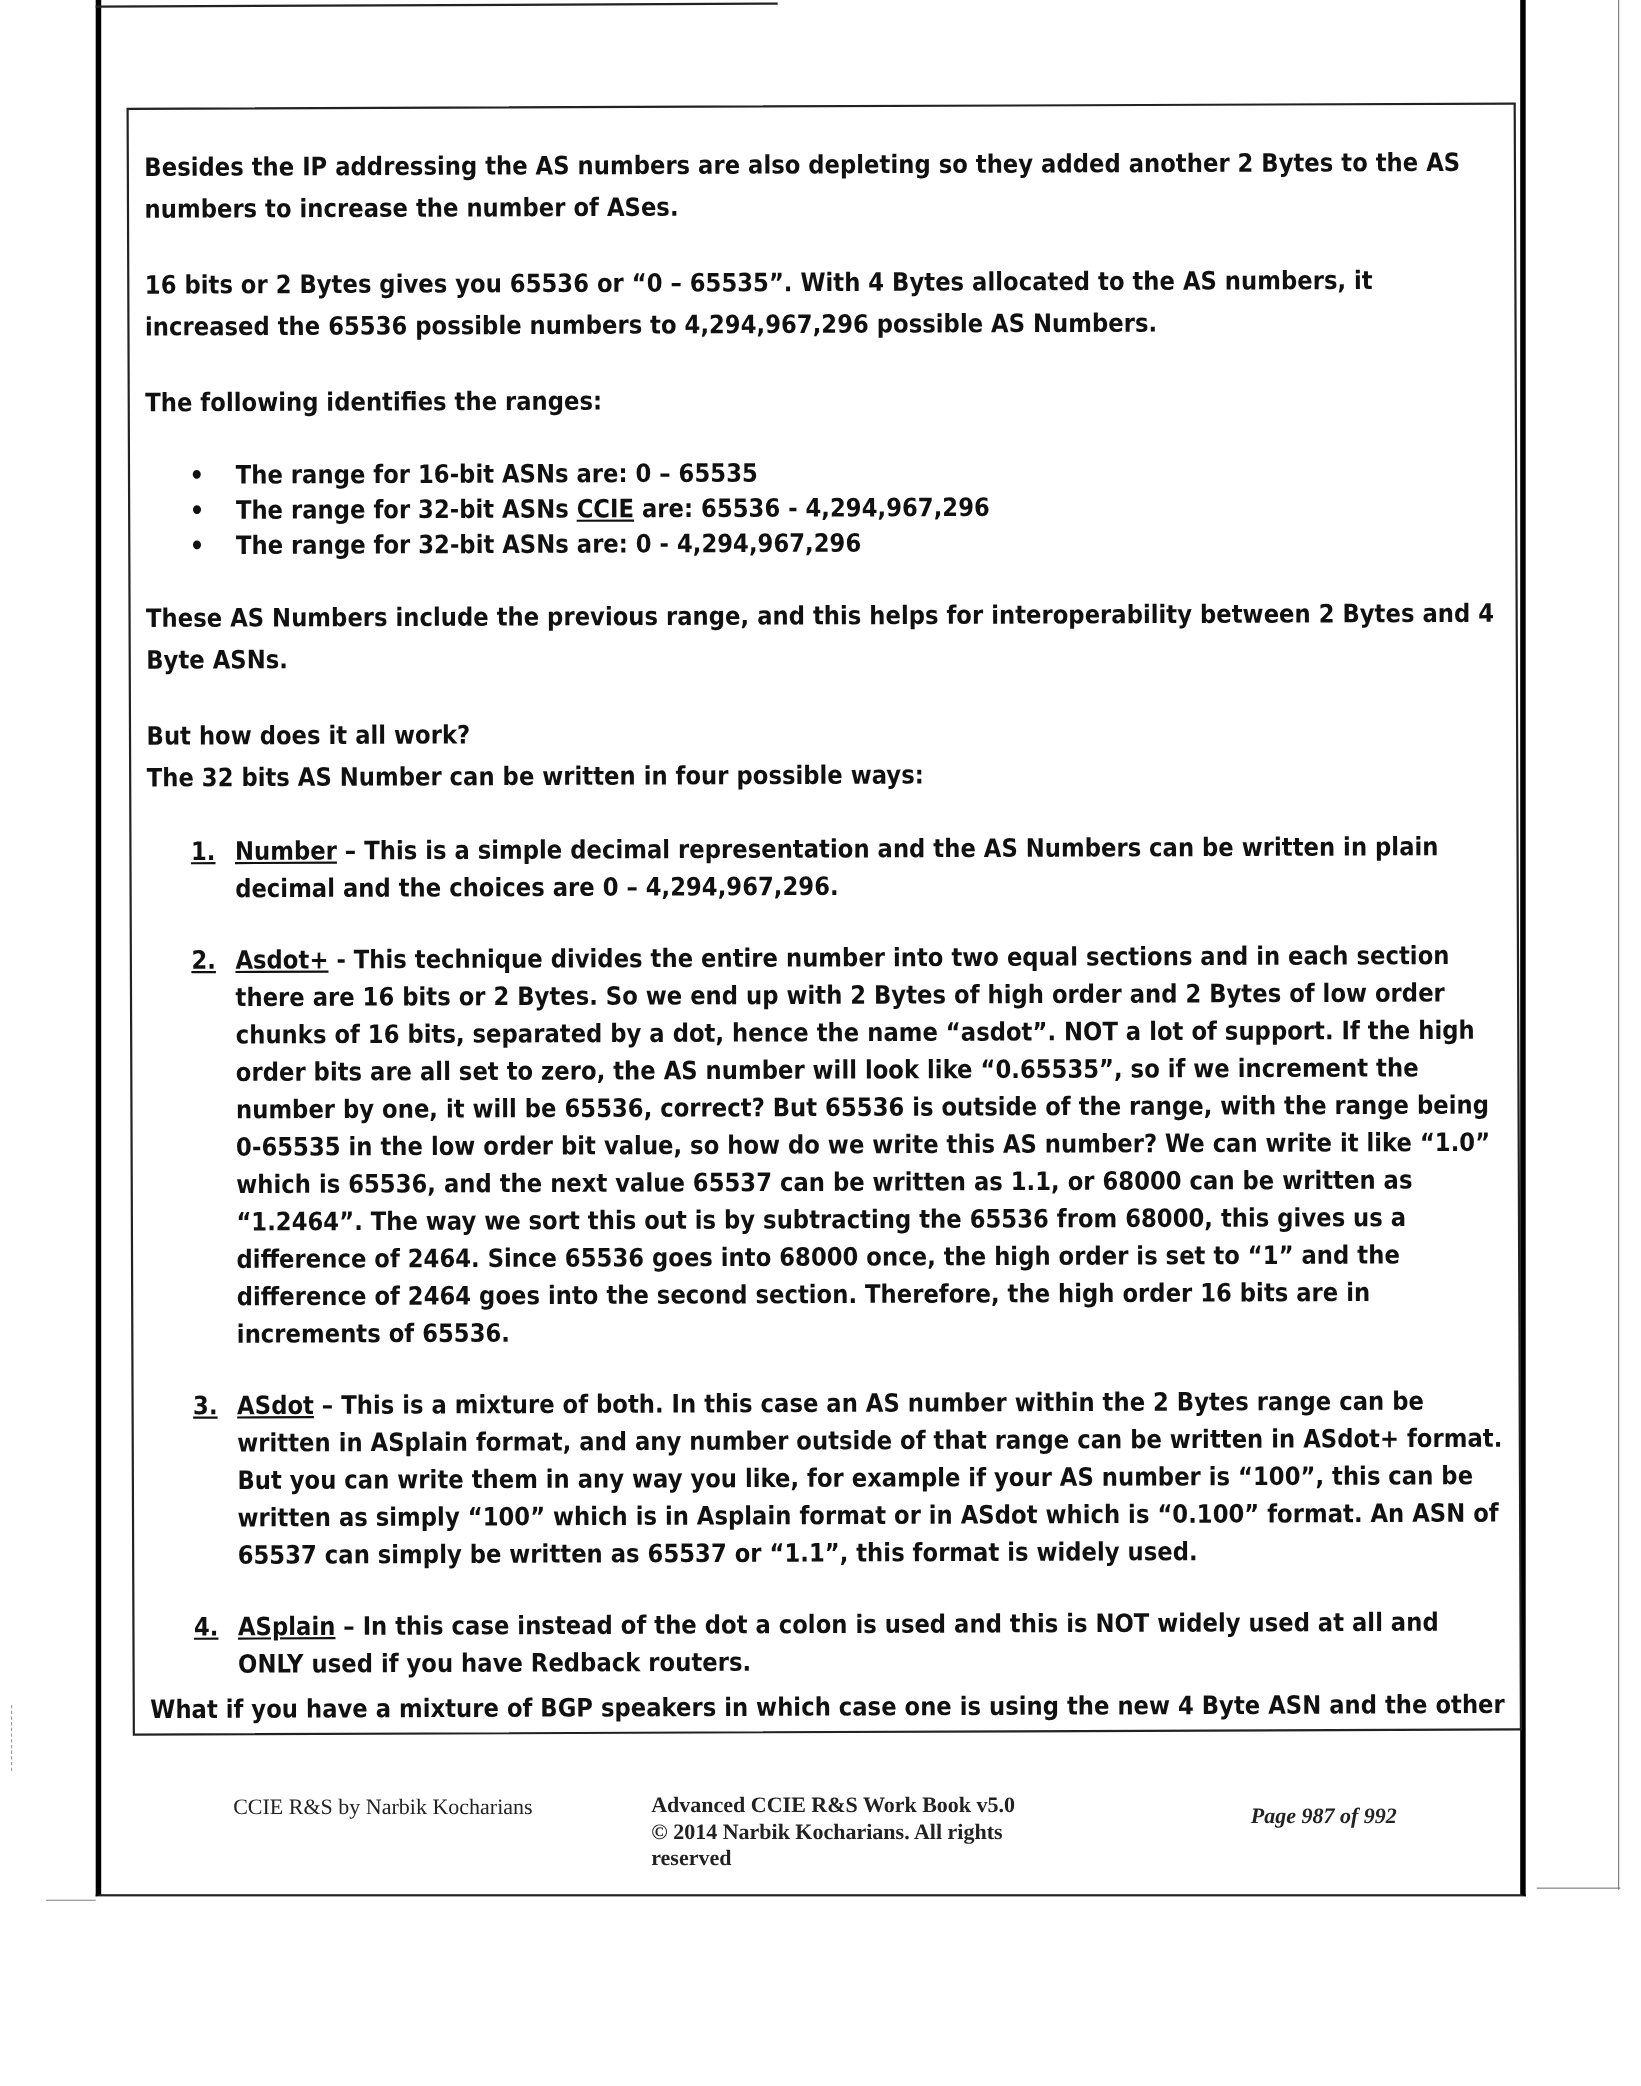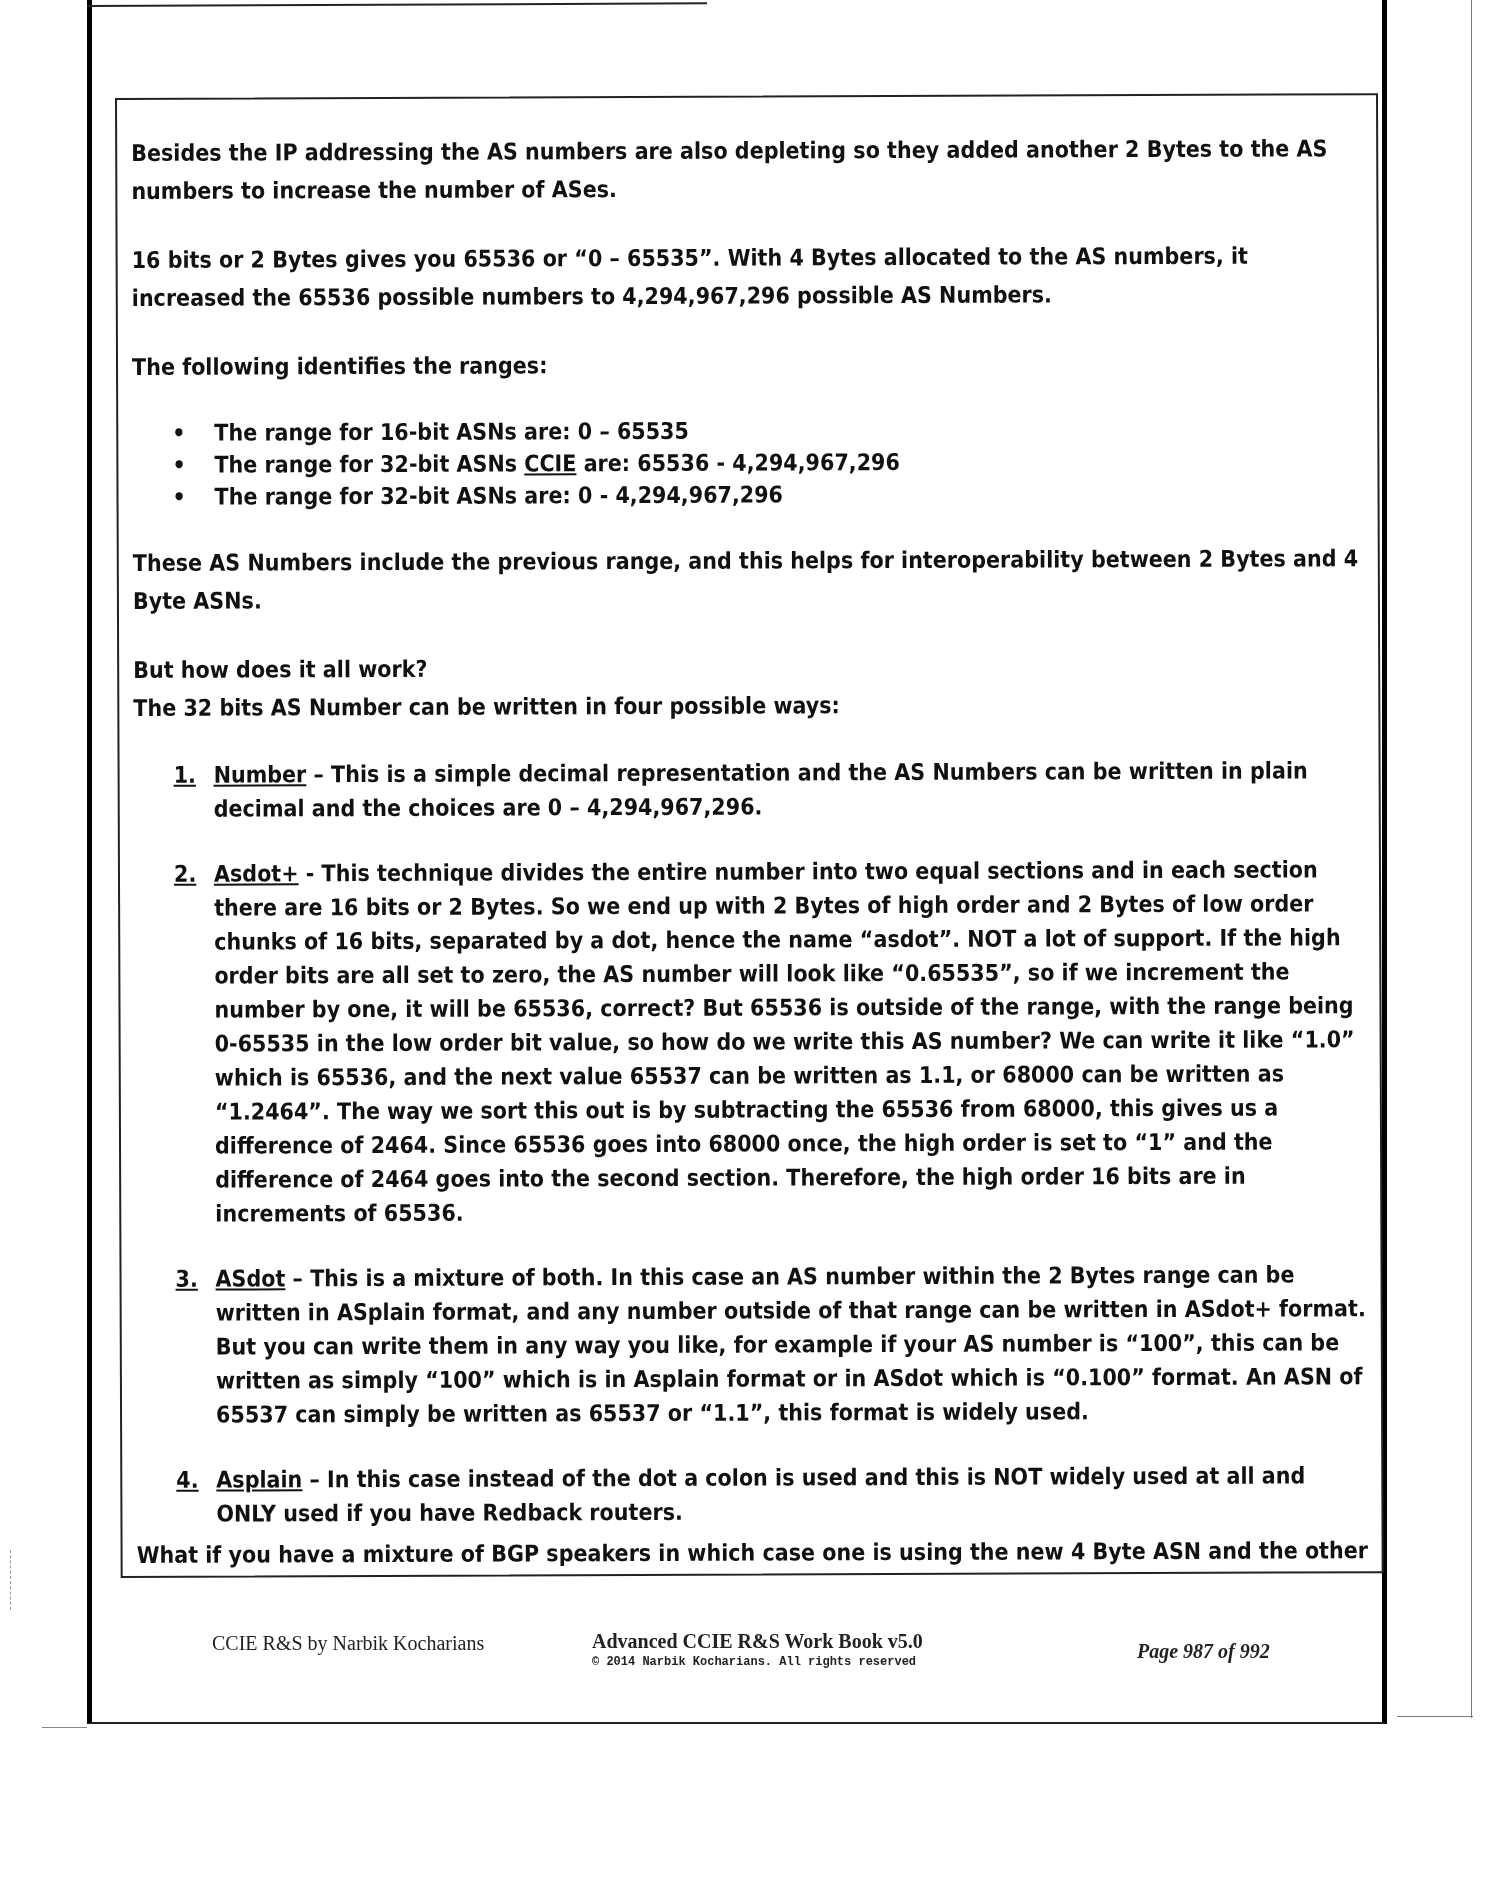--- a/index.html
+++ b/index.html
@@ -39,21 +39,21 @@
     ol.ways li .num { position: absolute; left: 0; top: 0; text-decoration: underline; }
     .u { text-decoration: underline; }
 
     .last-line { position: absolute; bottom: 2px; left: 14px; }
 
     
     .footer { position: absolute; top: 1620px; left: 0; width: 1492px; font-family: "Liberation Serif", "DejaVu Serif", serif; color: #222; }
     .footer .left { position: absolute; left: 212px; top: 12px; font-size: 20px; font-weight: normal; }
     .footer .center { position: absolute; left: 592px; top: 10px; text-align: left; width: 390px; }
     .footer .center .title { font-size: 20px; font-weight: bold; }
-    .footer .center .copy { font-size: 12px; font-weight: bold; margin-top: 2px; font-family: Liberation Mono, monospace; }
+    .footer .center .copy { font-size: 20px; font-weight: bold; margin-top: 2px; }
     .footer .right { position: absolute; left: 1137px; top: 20px; font-size: 20px; font-weight: bold; font-style: italic; }
   </style>
 </head>
 <body>
 
 <div class="outer-frame"></div>
 <div class="outer-top"></div>
 <div class="far-right-line"></div>
 <div class="far-right-bottom"></div>
 <div class="bottom-left-dash"></div>
@@ -91,21 +91,21 @@
     <li>
       <span class="num">2.</span>
       <span class="u">Asdot+</span><span> - This technique divides the entire number into two equal sections and in each section there are 16 bits or 2 Bytes. So we end up with 2 Bytes of high order and 2 Bytes of low order chunks of 16 bits, separated by a dot, hence the name “asdot”. NOT a lot of support. If the high order bits are all set to zero, the AS number will look like “0.65535”, so if we increment the number by one, it will be 65536, correct? But 65536 is outside of the range, with the range being 0-65535 in the low order bit value, so how do we write this AS number? We can write it like “1.0” which is 65536, and the next value 65537 can be written as 1.1, or 68000 can be written as “1.2464”. The way we sort this out is by subtracting the 65536 from 68000, this gives us a difference of 2464. Since 65536 goes into 68000 once, the high order is set to “1” and the difference of 2464 goes into the second section. Therefore, the high order 16 bits are in increments of 65536.</span>
     </li>
     <li>
       <span class="num">3.</span>
       <span class="u">ASdot</span><span> – This is a mixture of both. In this case an AS number within the 2 Bytes range can be written in ASplain format, and any number outside of that range can be written in ASdot+ format. But you can write them in any way you like, for example if your AS number is “100”, this can be written as simply “100” which is in Asplain format or in ASdot which is “0.100” format. An ASN of 65537 can simply be written as 65537 or “1.1”, this format is widely used.</span>
     </li>
     <li>
       <span class="num">4.</span>
-      <span class="u">Asplain</span><span> – In this case instead of the dot a colon is used and this is NOT widely used at all and ONLY used if you have Redback routers.</span>
+      <span class="u">ASplain</span><span> – In this case instead of the dot a colon is used and this is NOT widely used at all and ONLY used if you have Redback routers.</span>
     </li>
   </ol>
 
   <div class="last-line">What if you have a mixture of BGP speakers in which case one is using the new 4 Byte ASN and the other</div>
 </div>
 
 <div class="footer">
   <div class="left">CCIE R&amp;S by Narbik Kocharians</div>
   <div class="center">
     <div class="title">Advanced CCIE R&amp;S Work Book v5.0</div>

